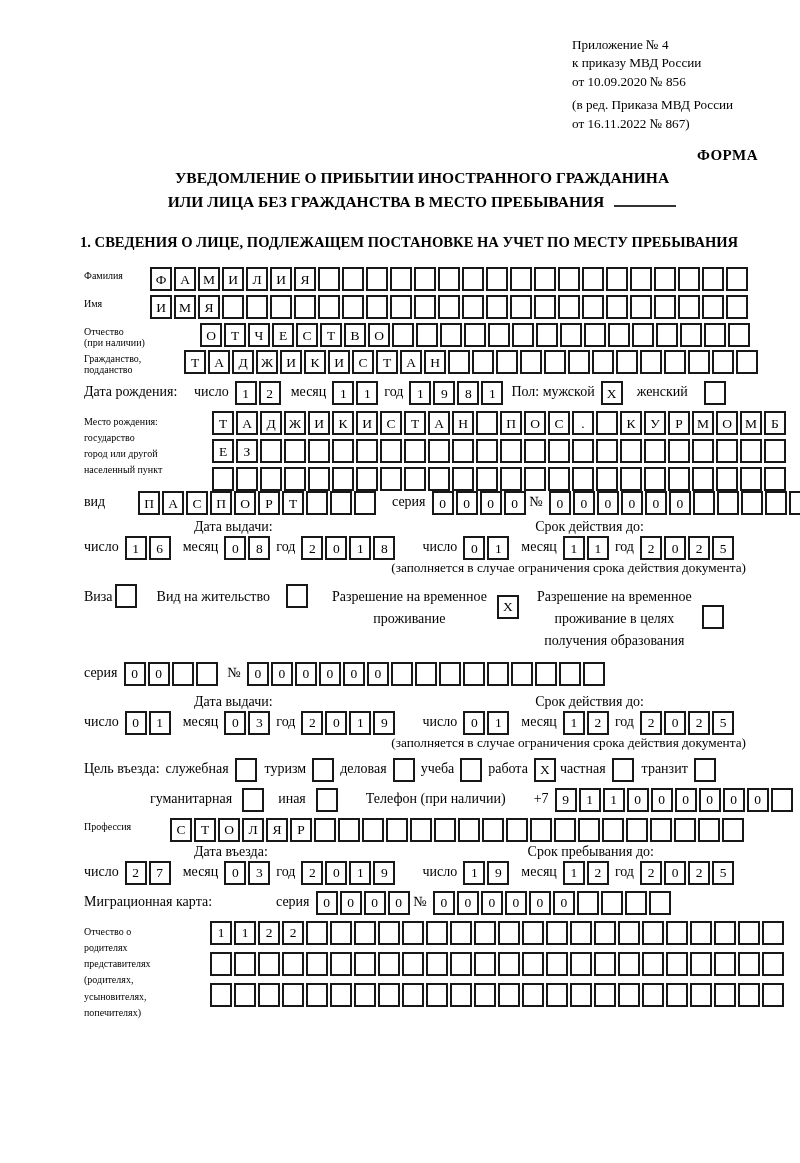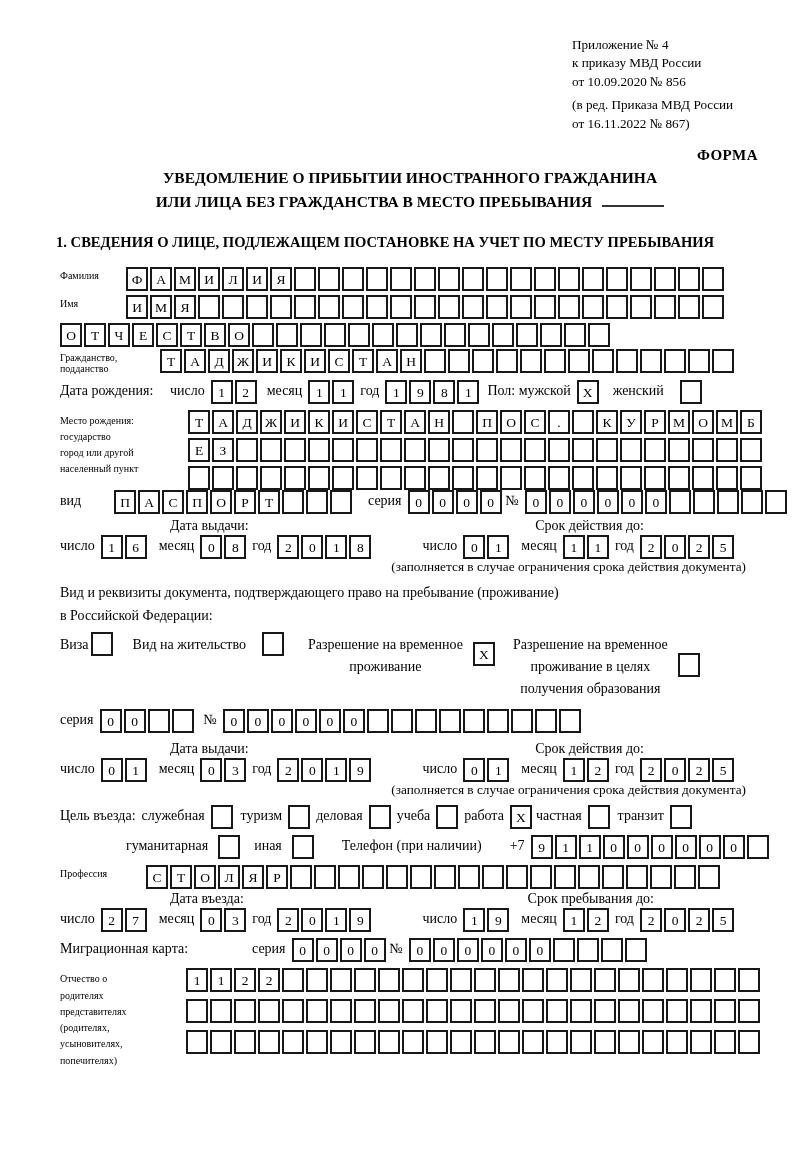--- a/index.html
+++ b/index.html
@@ -1,17 +1,17 @@
 <!DOCTYPE html>
 <html><head>
 <meta charset="utf-8">
 <style>
   html,body{margin:0;padding:0;background:#ffffff;}
   body{width:800px;height:1163px;color:#000;font-family:"Liberation Serif","DejaVu Serif",serif;font-size:14px;box-sizing:border-box;}
-  .page{box-sizing:border-box;width:800px;height:1163px;padding:36px 40px 10px 60px;overflow:hidden;}
+  .page{box-sizing:border-box;width:800px;height:1163px;padding:36px 40px 10px 84px;overflow:hidden;}
 
   
   .boxes{display:inline-flex;flex-wrap:nowrap;vertical-align:top;}
   .cell{display:inline-flex;flex:none;align-items:center;justify-content:center;
         width:18px;height:20px;border:2px solid #181818;margin-right:2px;
         font-size:13.5px;line-height:1;background:#fff;}
 
   .frow{display:flex;align-items:flex-start;margin-bottom:4px;}
   .lbl{font-size:10px;padding-top:3px;flex:none;}
 
@@ -115,20 +115,24 @@
         <span class="cell"></span>
         <span class="cell"></span>
         <span class="cell"></span>
         <span class="cell"></span>
         <span class="cell"></span>
         <span class="cell"></span>
       </span>
   </div>
 
   <div class="frow" style="margin-bottom:2px;">
+    <span class="lbl" style="width:116px;">
+      <span>Отчество</span><br>
+      <span>(при наличии)</span>
+    </span>
     <span class="boxes">
         <span class="cell">О</span>
         <span class="cell">Т</span>
         <span class="cell">Ч</span>
         <span class="cell">Е</span>
         <span class="cell">С</span>
         <span class="cell">Т</span>
         <span class="cell">В</span>
         <span class="cell">О</span>
         <span class="cell"></span>
@@ -379,24 +383,20 @@
           <span class="cell">2</span>
           <span class="cell">0</span>
           <span class="cell">2</span>
           <span class="cell">5</span>
         </span>
     </span>
   </div>
 
   <div class="note">(заполняется в случае ограничения срока действия документа)</div>
 
-  <div style="line-height:1.6;margin-bottom:4px;">
-    <div>Вид и реквизиты документа, подтверждающего право на пребывание (проживание)</div>
-    <div>в Российской Федерации:</div>
-  </div>
 
   <div class="frow" style="margin-bottom:10px;">
     <span class="opt">
       <span class="opt-label">Виза</span>
       <span class="boxes chk" style="margin-left:2px;">
           <span class="cell"></span>
         </span>
     </span>
     <span class="opt" style="margin-left:18px;">
       <span class="opt-label">Вид на жительство</span>

